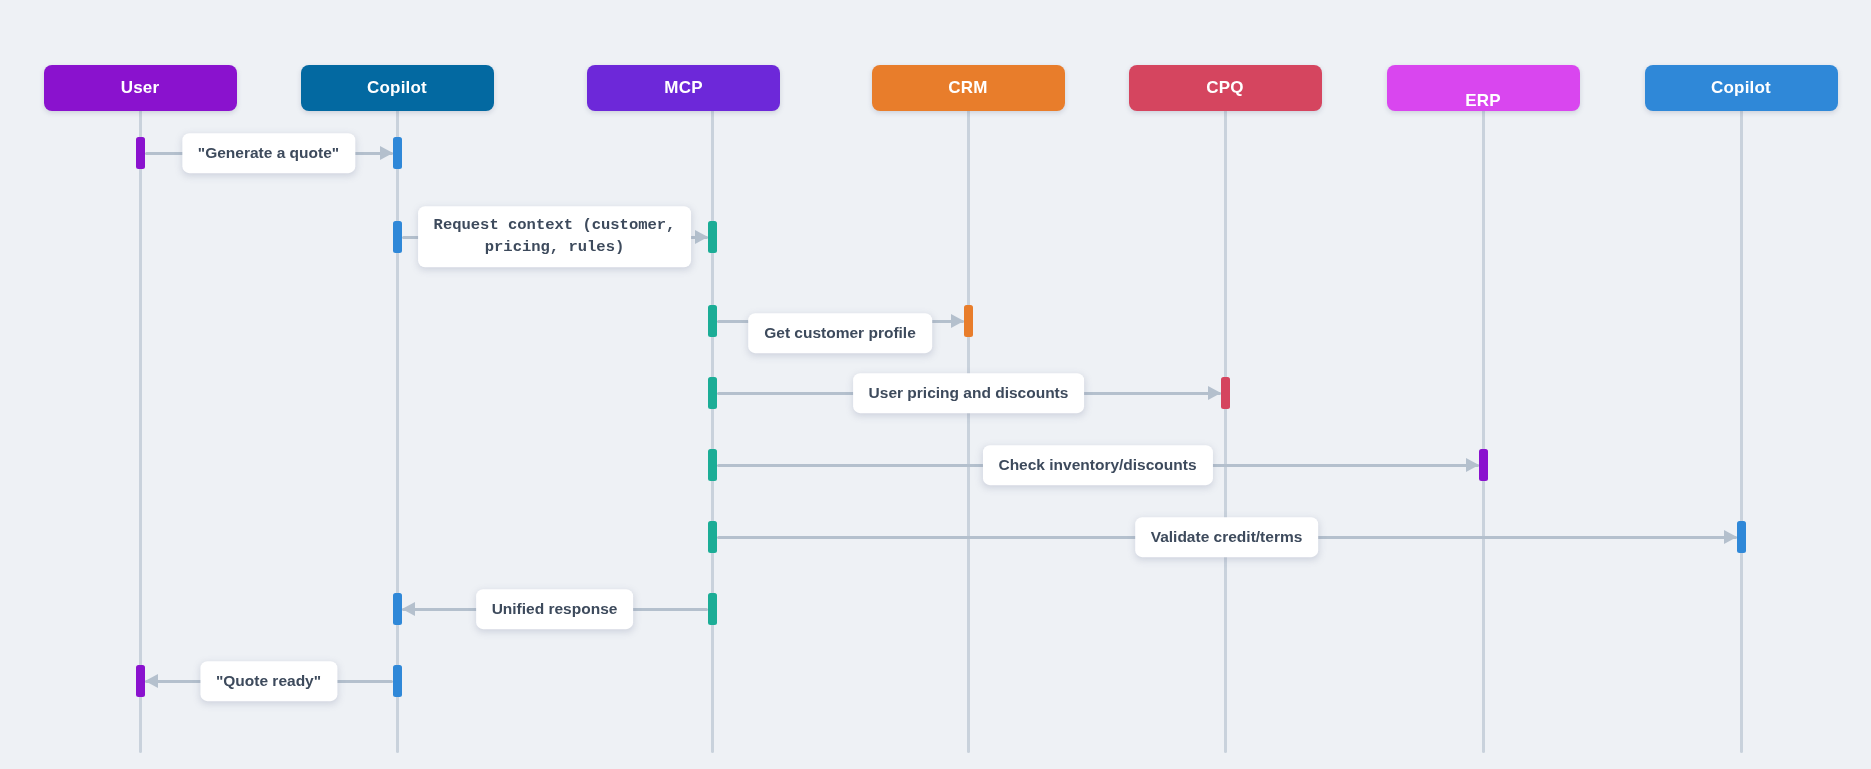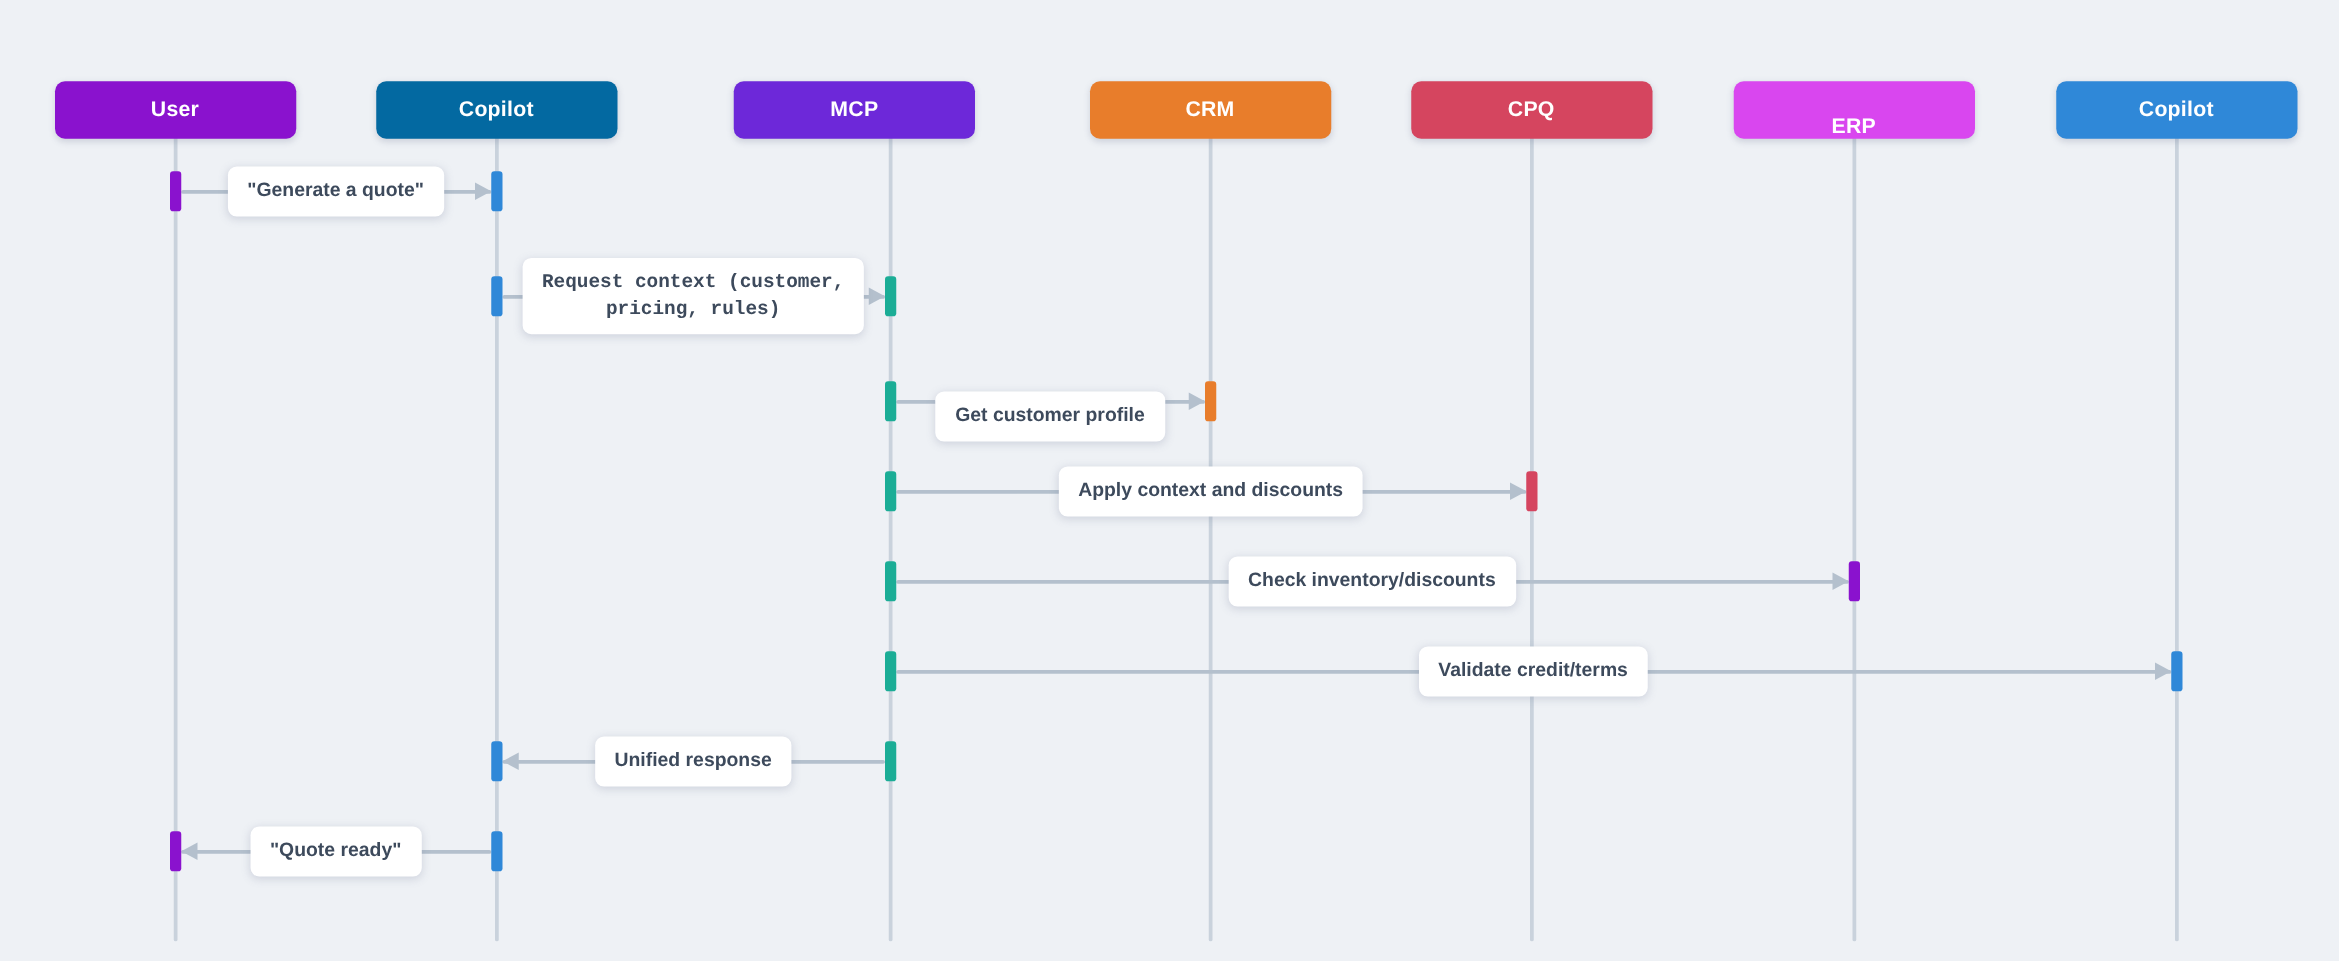--- a/index.html
+++ b/index.html
@@ -150,21 +150,21 @@
       <div class="activation src" style="left: 707.5px; top: 305px; background: rgb(27, 173, 150);"></div>
       <div class="activation dst" style="left: 963.5px; top: 305px; background: rgb(232, 125, 43);"></div>
       <div class="msg-label" style="left: 840px; top: 321px; margin-top: 12px;">Get customer profile</div>
     </div>
 
     <div class="message">
       <div class="msg-line" style="left: 716.5px; top: 391.5px; width: 504px;"></div>
       <div class="msg-arrowhead right" style="top: 386px; left: 1207.5px;"></div>
       <div class="activation src" style="left: 707.5px; top: 377px; background: rgb(27, 173, 150);"></div>
       <div class="activation dst" style="left: 1220.5px; top: 377px; background: rgb(213, 69, 95);"></div>
-      <div class="msg-label" style="left: 968.5px; top: 393px;">Apply context and discounts</div>
+      <div class="msg-label" style="left: 968.5px; top: 393px;">User pricing and discounts</div>
     </div>
 
     <div class="message">
       <div class="msg-line" style="left: 716.5px; top: 463.5px; width: 762px;"></div>
       <div class="msg-arrowhead right" style="top: 458px; left: 1465.5px;"></div>
       <div class="activation src" style="left: 707.5px; top: 449px; background: rgb(27, 173, 150);"></div>
       <div class="activation dst" style="left: 1478.5px; top: 449px; background: rgb(138, 18, 206);"></div>
       <div class="msg-label" style="left: 1097.5px; top: 465px;">Check inventory/discounts</div>
     </div>
 

